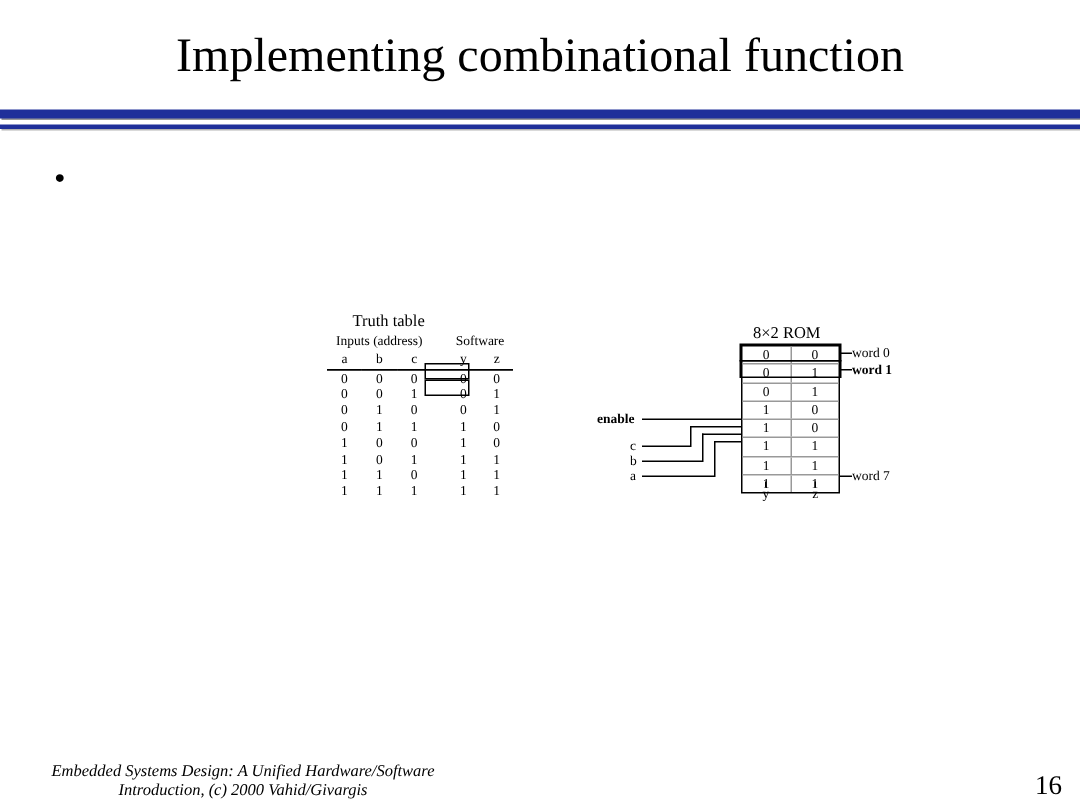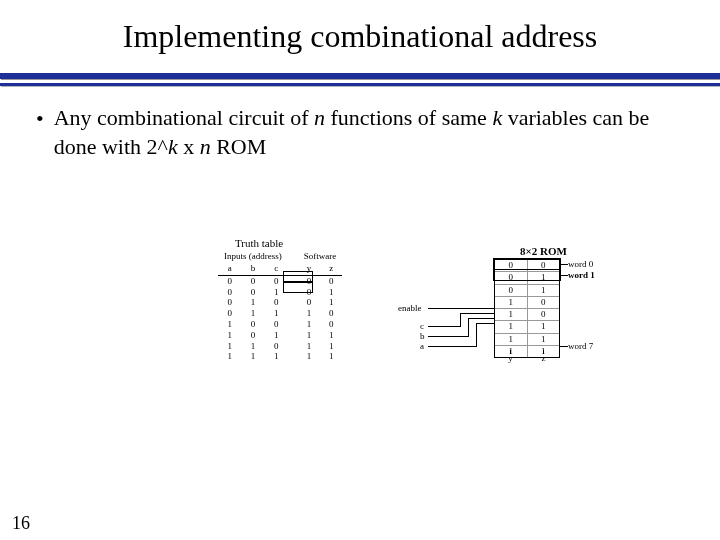--- a/index.html
+++ b/index.html
@@ -80,24 +80,23 @@
   .truth-table .divider-col { width: 10px; padding:0; }
   .truth-table tbody td { padding-top:0; padding-bottom:0; }
   .tt-box {
     position: absolute;
     border: 1px solid #000;
   }
 
   
   .rom-caption {
     position: absolute;
-    left: 520px;
+    left: 502px;
     top: 84px;
     font-size: 11px;
-    font-weight: bold;
   }
   .rom-box {
     position: absolute;
     left: 494px;
     top: 98px;
     width: 66px;
     border: 1px solid #000;
     font-size: 9px;
   }
   .rom-box .row {
@@ -124,20 +123,21 @@
     position: absolute;
     font-size: 9px;
     left: 568px;
     text-align: center;
   }
   .enable-lbl {
     position: absolute;
     font-size: 9px;
     left: 398px;
     top: 142px;
+    font-weight: bold;
   }
   .in-lbls {
     position: absolute;
     font-size: 9px;
     left: 420px;
   }
   .wire {
     position: absolute;
     background: #000;
   }
@@ -160,29 +160,26 @@
     display: flex;
     justify-content: space-between;
     align-items: flex-end;
   }
   .footer .src { max-width: 300px; text-align: center; line-height: 1.2; }
   .footer .pg { font-size: 18px; font-style: normal; }
 </style>
 </head>
 <body>
 
-<div class="title">Implementing combinational address</div>
+<div class="title">Implementing combinational function</div>
 <div class="hr-thick"></div>
 <div class="hr-thin"></div>
 
 <div class="bullet">
   <div class="dot">•</div>
-  <div class="txt">
-    <span>Any combinational circuit of </span><span class="ital">n</span><span> functions of same </span><span class="ital">k</span><span> variables can be done with 2^</span><span class="ital">k</span><span> x </span><span class="ital">n</span><span> ROM</span>
-  </div>
 </div>
 
 <div class="content-area">
 
   <div class="tt-caption">Truth table</div>
 
   <table class="truth-table">
     <thead>
       <tr>
         <td colspan="3">Inputs (address)</td>
@@ -338,14 +335,15 @@
 
   <div class="wire" style="left:510px; top:189px; width:1px; height:4px;"></div>
   <div class="wire" style="left:543px; top:189px; width:1px; height:4px;"></div>
 
   <div class="wire" style="left:560px; top:103px; width:8px; height:0.5px;"></div>
   <div class="wire" style="left:560px; top:114px; width:8px; height:0.5px;"></div>
   <div class="wire" style="left:560px; top:185px; width:8px; height:0.5px;"></div>
 </div>
 
 <div class="footer">
+  <div class="src">Embedded Systems Design: A Unified Hardware/Software Introduction, (c) 2000 Vahid/Givargis</div>
   <div class="pg">16</div>
 </div>
 
 </body></html>

